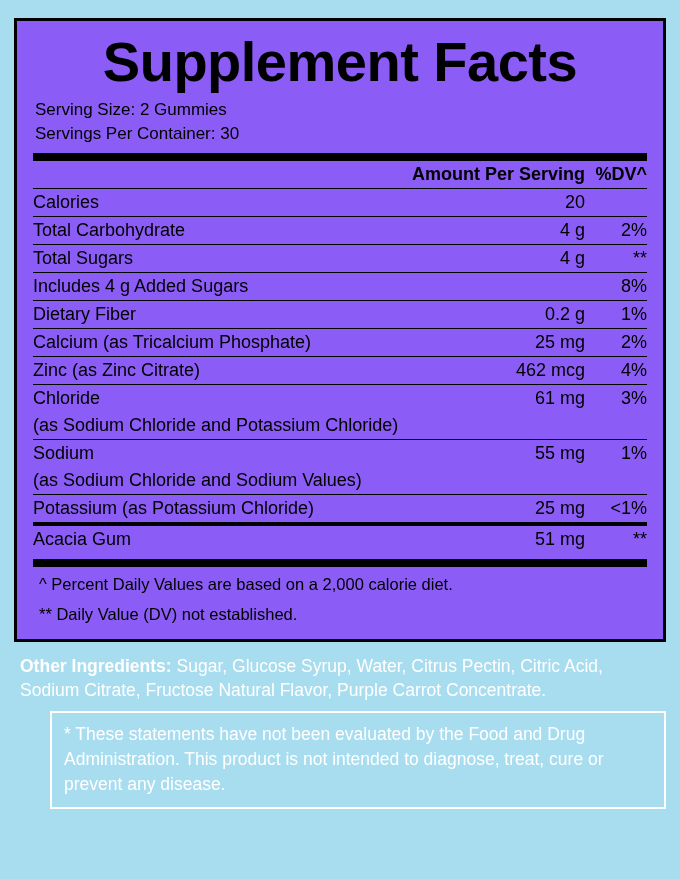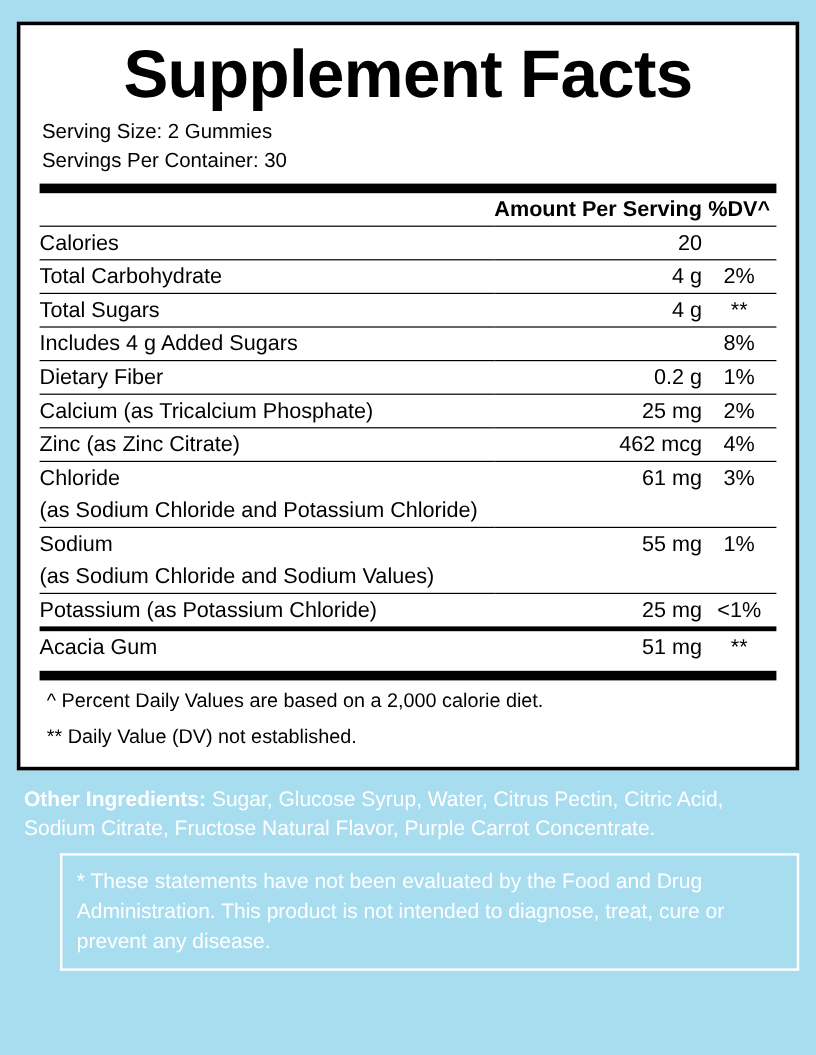--- a/index.html
+++ b/index.html
@@ -15,21 +15,21 @@
   }
   .page {
     position: relative;
     width: 680px;
     height: 879px;
     box-sizing: border-box;
     padding: 18px 14px;
   }
   
   .panel {
-    background: #ffffff;
+    background: #8b5cf6;
     border: 3px solid #000000;
     box-sizing: border-box;
     padding: 10px 16px 12px 16px;
   }
   .sf-title {
     font-size: 56px;
     font-weight: bold;
     letter-spacing: -0.5px;
     line-height: 1.05;
     text-align: center;
@@ -69,21 +69,21 @@
     text-align: left;
     padding-left: 2px;
   }
   td.amount {
     text-align: right;
     width: 120px;
     white-space: nowrap;
     padding-right: 8px;
   }
   td.dv {
-    text-align: center;
+    text-align: right;
     width: 62px;
     white-space: nowrap;
     padding-right: 2px;
   }
   .hdr-row td {
     font-weight: bold;
     padding-bottom: 4px;
     padding-top: 3px;
   }
   .indent1 { padding-left: 24px; }

